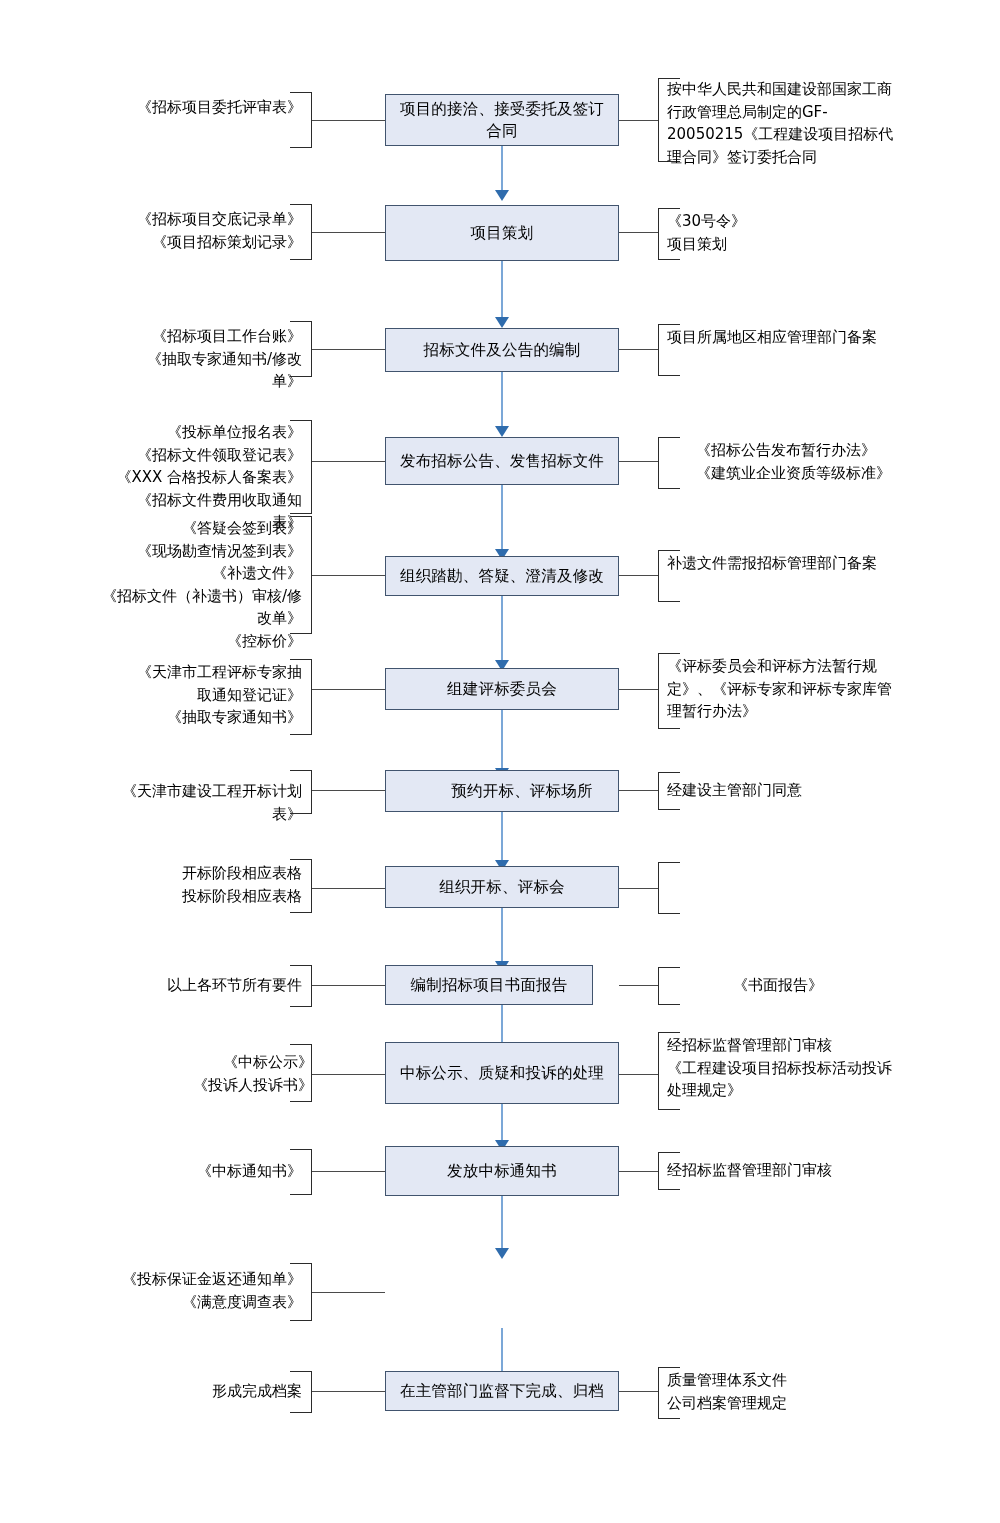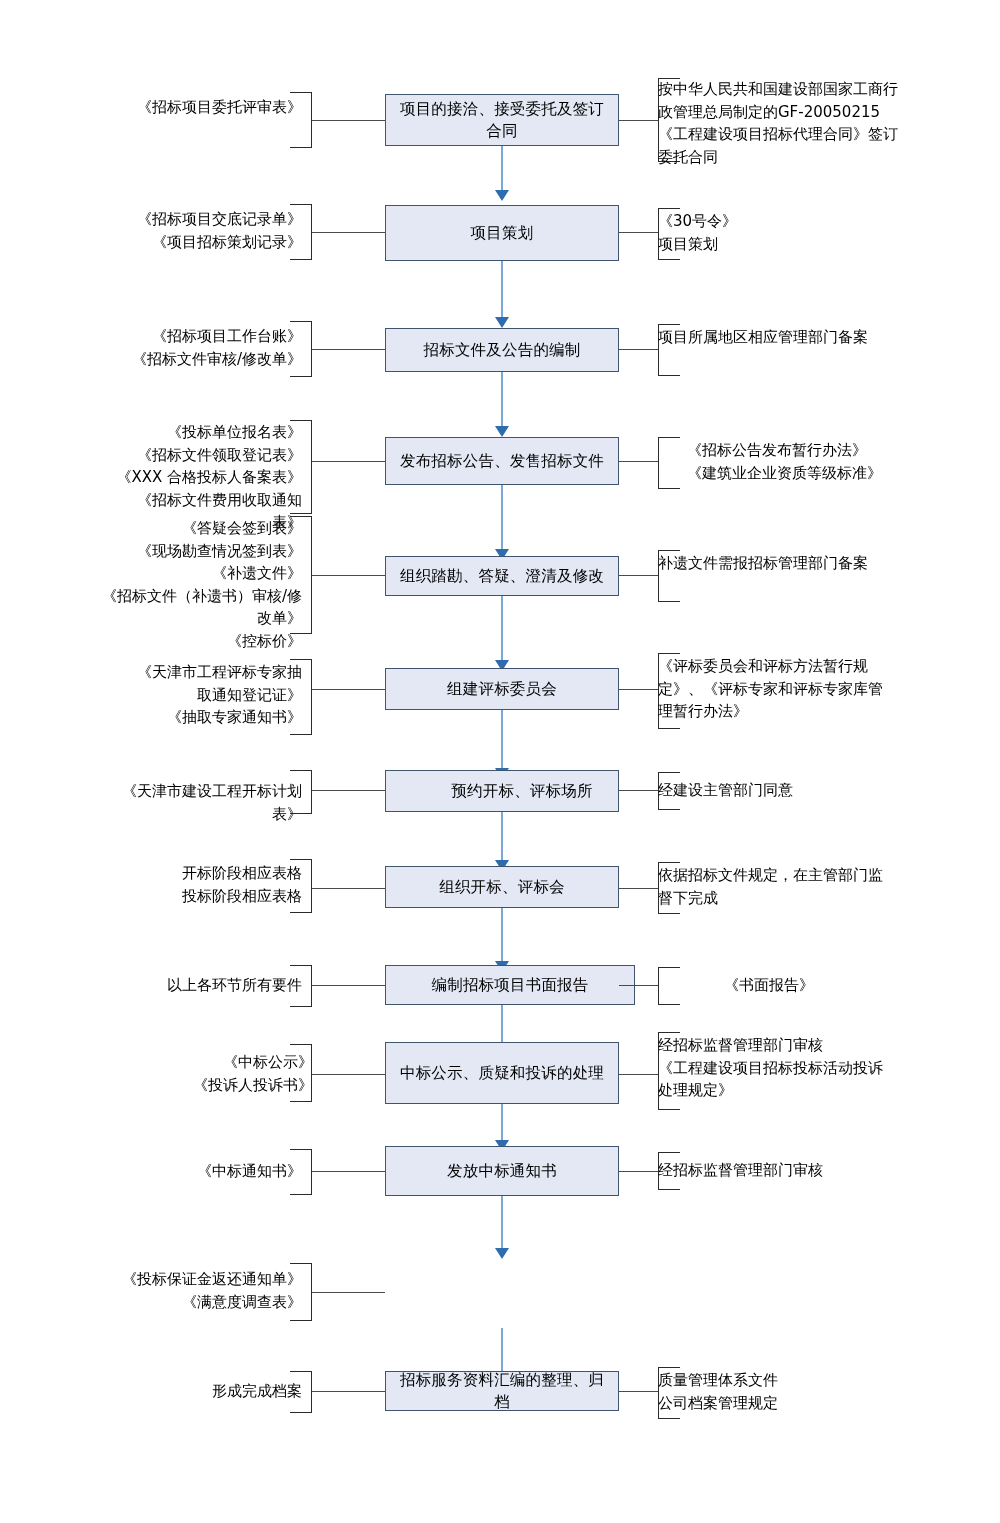--- a/index.html
+++ b/index.html
@@ -57,20 +57,21 @@
   }
 
   
   .right-ann {
     position: absolute;
     box-sizing: border-box;
     text-align: left;
     font-size: 15px;
     line-height: 1.5;
     white-space: pre-line;
+    padding-left: 9px;
   }
   .bracket-left {
     position: absolute;
     box-sizing: border-box;
     border-left: 1.4px solid #2b2b2b;
     border-top: 1.4px solid #2b2b2b;
     border-bottom: 1.4px solid #2b2b2b;
     pointer-events: none;
   }
 
@@ -127,21 +128,21 @@
 
   <div class="hline" style="left:619px; top:232px; width:39px;"></div>
   <div class="bracket-left" style="left:658px; top:208px; width:22px; height:52px;"></div>
   <div class="right-ann" style="left:658px; top:210px; width:240px; height:50px;">《30号令》
 项目策划</div>
 
   <div class="arrow-shaft" style="left:501px; top:261px; height:56px;"></div>
   <div class="arrow-head" style="left:495px; top:317px;"></div>
 
   <div class="left-ann" style="left:120px; top:325px; width:190px; height:48px;">《招标项目工作台账》
-《招标文件审核/修改单》</div>
+《抽取专家通知书/修改单》</div>
   <div class="bracket-right" style="left:290px; top:321px; width:22px; height:56px;"></div>
   <div class="hline" style="left:312px; top:349px; width:73px;"></div>
 
   <div class="node" style="left:385px; top:328px; width:234px; height:44px;">
     <span class="node-label">招标文件及公告的编制</span>
   </div>
 
   <div class="hline" style="left:619px; top:349px; width:39px;"></div>
   <div class="bracket-left" style="left:658px; top:324px; width:22px; height:52px;"></div>
   <div class="right-ann" style="left:658px; top:326px; width:228px; height:50px;">项目所属地区相应管理部门备案</div>
@@ -222,30 +223,29 @@
 投标阶段相应表格</div>
   <div class="bracket-right" style="left:290px; top:859px; width:22px; height:54px;"></div>
   <div class="hline" style="left:312px; top:888px; width:73px;"></div>
 
   <div class="node" style="left:385px; top:866px; width:234px; height:42px;">
     <span class="node-label">组织开标、评标会</span>
   </div>
 
   <div class="hline" style="left:619px; top:888px; width:39px;"></div>
   <div class="bracket-left" style="left:658px; top:862px; width:22px; height:52px;"></div>
-  <div class="right-ann" style="left:658px; top:864px; width:230px; height:50px;">依据招标文件规定，在主管部门监督下完成</div>
 
   <div class="arrow-shaft" style="left:501px; top:908px; height:53px;"></div>
   <div class="arrow-head" style="left:495px; top:961px;"></div>
 
   <div class="left-ann" style="left:130px; top:974px; width:180px; height:24px;">以上各环节所有要件</div>
   <div class="bracket-right" style="left:290px; top:965px; width:22px; height:42px;"></div>
   <div class="hline" style="left:312px; top:985px; width:73px;"></div>
 
-  <div class="node" style="left:385px; top:965px; width:250px; height:40px;">
+  <div class="node" style="left:385px; top:965px; width:208px; height:40px;">
     <span class="node-label">编制招标项目书面报告</span>
   </div>
 
   <div class="hline" style="left:619px; top:985px; width:39px;"></div>
   <div class="bracket-left" style="left:658px; top:967px; width:22px; height:38px;"></div>
   <div class="right-ann" style="left:684px; top:974px; width:228px; height:24px;margin-left:40px;">《书面报告》</div>
 
   <div class="arrow-shaft" style="left:501px; top:1005px; height:37px;"></div>
   <div class="arrow-head" style="left:495px; top:1042px;"></div>
 
@@ -288,21 +288,21 @@
 
 
   <div class="arrow-shaft" style="left:501px; top:1328px; height:44px;"></div>
   <div class="arrow-head" style="left:495px; top:1372px;"></div>
 
   <div class="left-ann" style="left:150px; top:1380px; width:160px; height:24px;">形成完成档案</div>
   <div class="bracket-right" style="left:290px; top:1371px; width:22px; height:42px;"></div>
   <div class="hline" style="left:312px; top:1391px; width:73px;"></div>
 
   <div class="node" style="left:385px; top:1371px; width:234px; height:40px;">
-    <span class="node-label">招标服务资料汇编的整理、归档</span>
+    <span class="node-label">在主管部门监督下完成、归档</span>
   </div>
 
   <div class="hline" style="left:619px; top:1391px; width:39px;"></div>
   <div class="bracket-left" style="left:658px; top:1367px; width:22px; height:52px;"></div>
   <div class="right-ann" style="left:658px; top:1369px; width:230px; height:50px;">质量管理体系文件
 公司档案管理规定</div>
 
 </div>
 
 </body></html>

